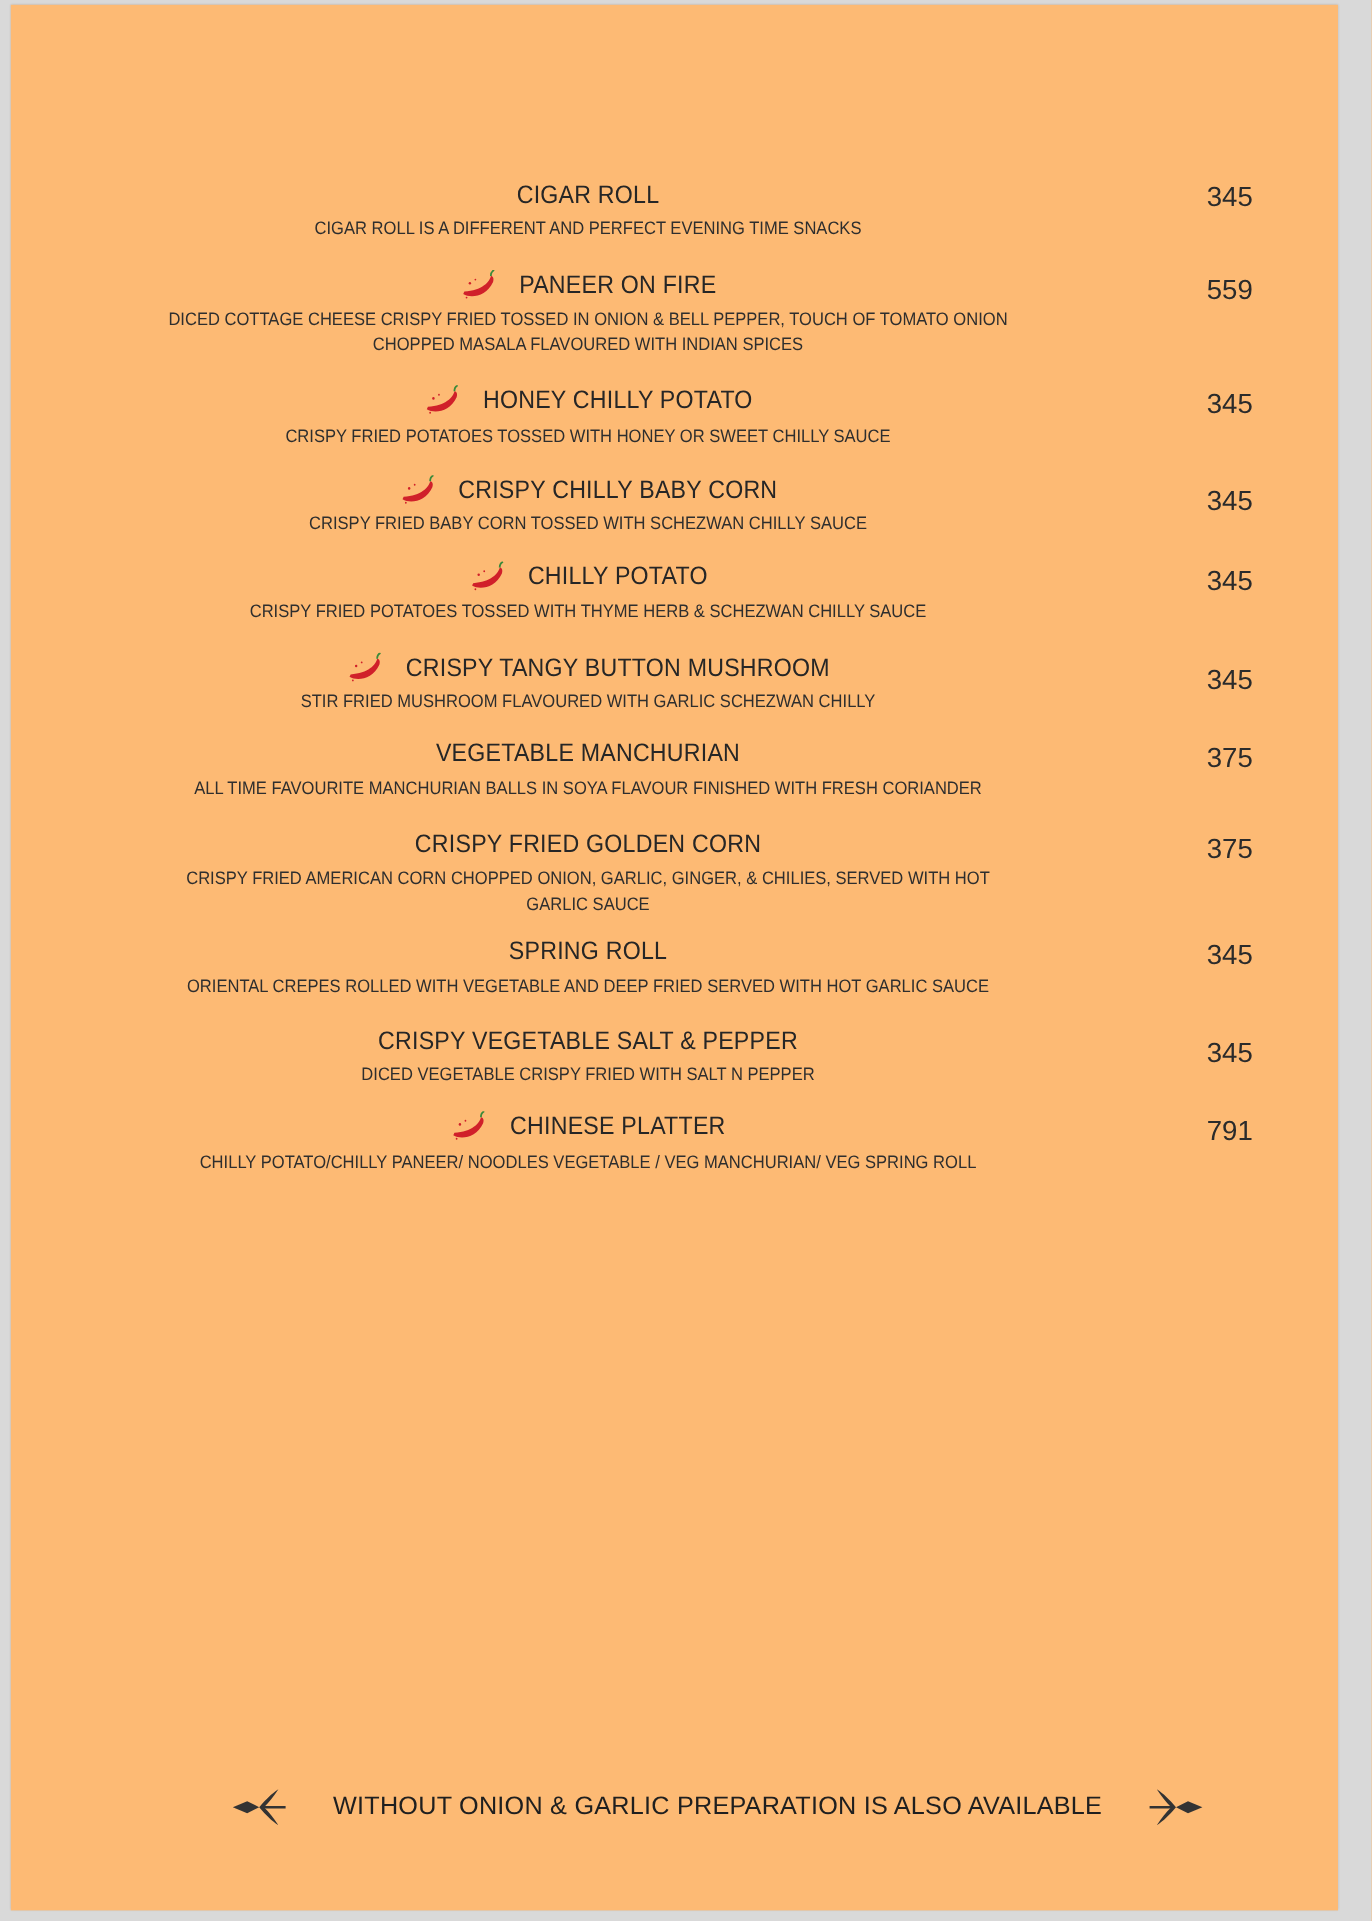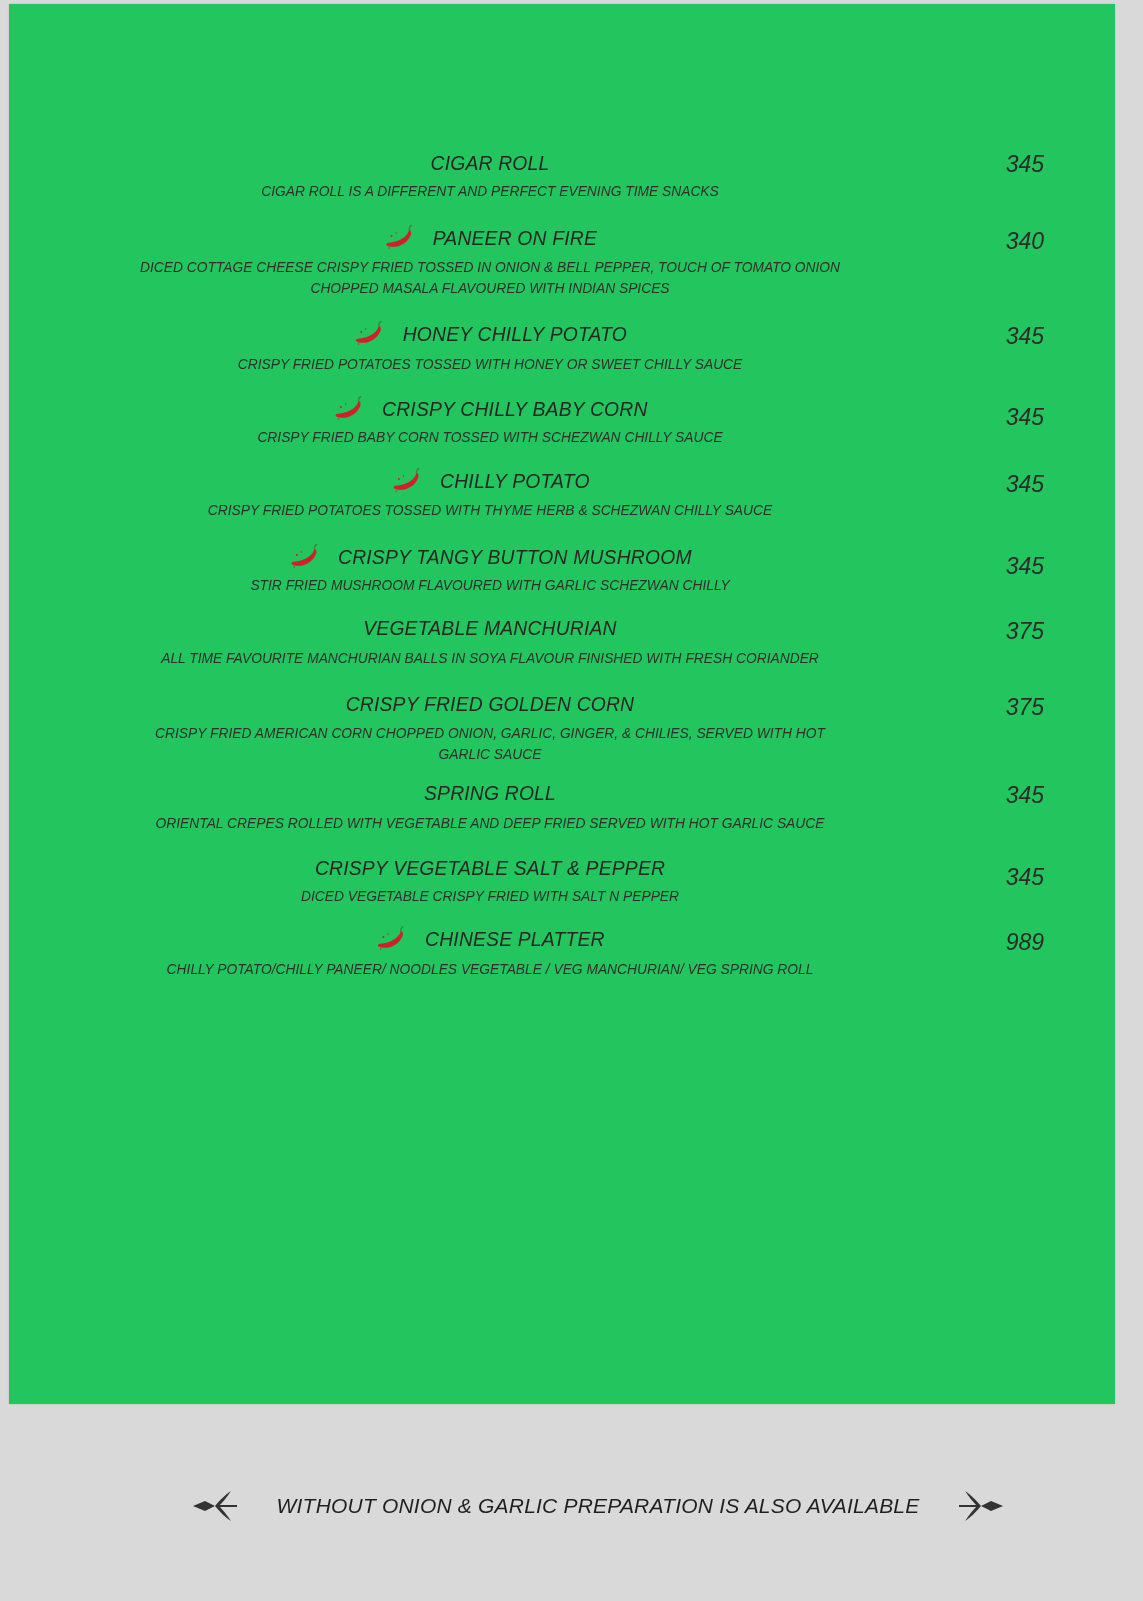--- a/index.html
+++ b/index.html
@@ -7,24 +7,23 @@
       width: 1143px; height: 1601px;
       background: #d9d9d9;
       position: relative;
       overflow: hidden;
       font-family: "Liberation Sans", "DejaVu Sans", sans-serif;
       color: #2b2b2b;
     }
     .page {
       position: absolute;
       left: 9px; top: 4px;
-      width: 1106px; height: 1400px;
-      background: #22c55e;
+      width: 1106px; height: 1588px;
+      background: #fdba74;
       box-shadow: 0 0 2px rgba(0,0,0,0.15);
-      font-style: italic;
     }
     .title-row {
       position: absolute; left: 0; width: 962px;
       display: flex; justify-content: center; align-items: center;
       font-size: 21px; letter-spacing: 0.2px; color: #262626;
       transform: scaleX(0.92);
     }
     .desc {
       position: absolute; left: 60px; width: 842px;
       text-align: center; font-size: 15px; line-height: 20.5px;
@@ -58,21 +57,21 @@
   <div class="title-row" style="top:221px;">
     <svg class="chilli" viewBox="0 0 36 26">
         <path d="M3 20 C10 24 24 22 30 10 C31 7 30 5 28 5 C27 10 20 17 4 18 Z" fill="#d0202a"></path>
         <path d="M28 5 C28 3 29 1 31 0" stroke="#3a8a3a" stroke-width="1.6" fill="none"></path>
         <circle cx="9" cy="11" r="1.1" fill="#d0202a"></circle>
         <circle cx="14" cy="8" r="0.8" fill="#d0202a"></circle>
         <circle cx="6" cy="23" r="0.8" fill="#d0202a"></circle>
       </svg>
     <span>PANEER ON FIRE</span>
   </div>
-  <div class="price" style="top:224px;">340</div>
+  <div class="price" style="top:224px;">559</div>
   <div class="desc" style="top:253px;">
     <div>DICED COTTAGE CHEESE CRISPY FRIED TOSSED IN ONION &amp; BELL PEPPER, TOUCH OF TOMATO ONION</div>
     <div>CHOPPED MASALA FLAVOURED WITH INDIAN SPICES</div>
   </div>
 
   <div class="title-row" style="top:317px;">
     <svg class="chilli" viewBox="0 0 36 26">
         <path d="M3 20 C10 24 24 22 30 10 C31 7 30 5 28 5 C27 10 20 17 4 18 Z" fill="#d0202a"></path>
         <path d="M28 5 C28 3 29 1 31 0" stroke="#3a8a3a" stroke-width="1.6" fill="none"></path>
         <circle cx="9" cy="11" r="1.1" fill="#d0202a"></circle>
@@ -167,21 +166,21 @@
   <div class="title-row" style="top:922px;">
     <svg class="chilli" viewBox="0 0 36 26">
         <path d="M3 20 C10 24 24 22 30 10 C31 7 30 5 28 5 C27 10 20 17 4 18 Z" fill="#d0202a"></path>
         <path d="M28 5 C28 3 29 1 31 0" stroke="#3a8a3a" stroke-width="1.6" fill="none"></path>
         <circle cx="9" cy="11" r="1.1" fill="#d0202a"></circle>
         <circle cx="14" cy="8" r="0.8" fill="#d0202a"></circle>
         <circle cx="6" cy="23" r="0.8" fill="#d0202a"></circle>
       </svg>
     <span>CHINESE PLATTER</span>
   </div>
-  <div class="price" style="top:925px;">989</div>
+  <div class="price" style="top:925px;">791</div>
   <div class="desc" style="top:955px;">
     <div>CHILLY POTATO/CHILLY PANEER/ NOODLES VEGETABLE / VEG MANCHURIAN/ VEG SPRING ROLL</div>
   </div>
 
   <div class="footer">
     <svg class="ornament" viewBox="0 0 48 34">
       <path d="M2 17 L14 12 L24 17 L14 22 Z" fill="#333"></path>
       <path d="M24 17 C30 10 34 6 40 2 C36 8 32 13 28 17 C32 21 36 26 40 32 C34 28 30 24 24 17 Z" fill="#333"></path>
       <path d="M28 17 L46 17" stroke="#333" stroke-width="2"></path>
     </svg>

